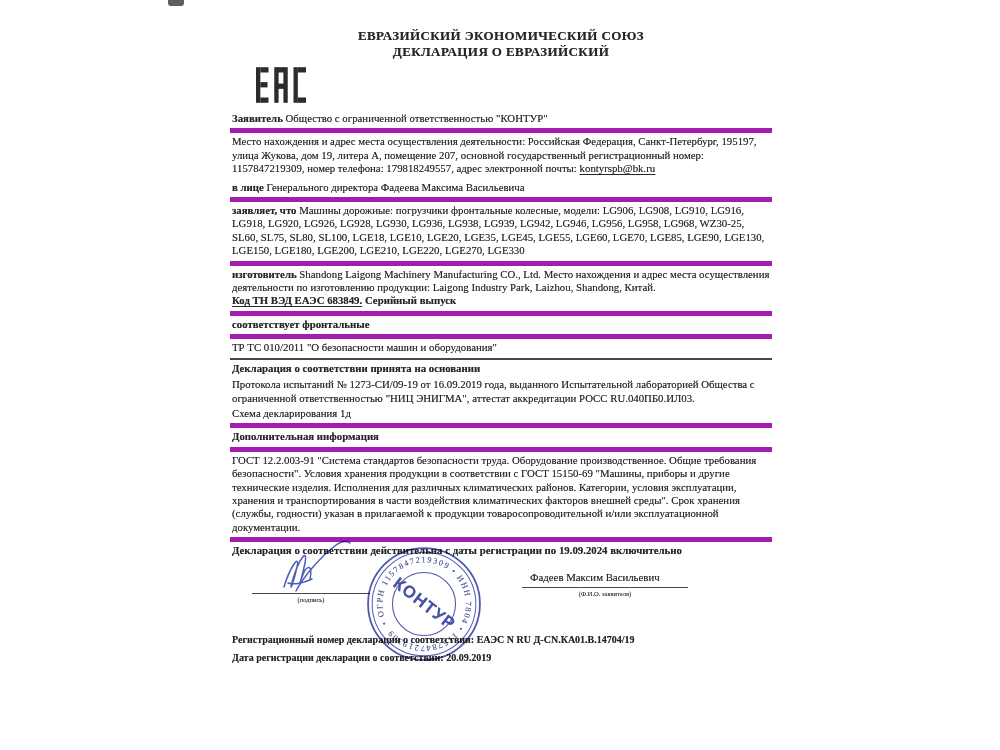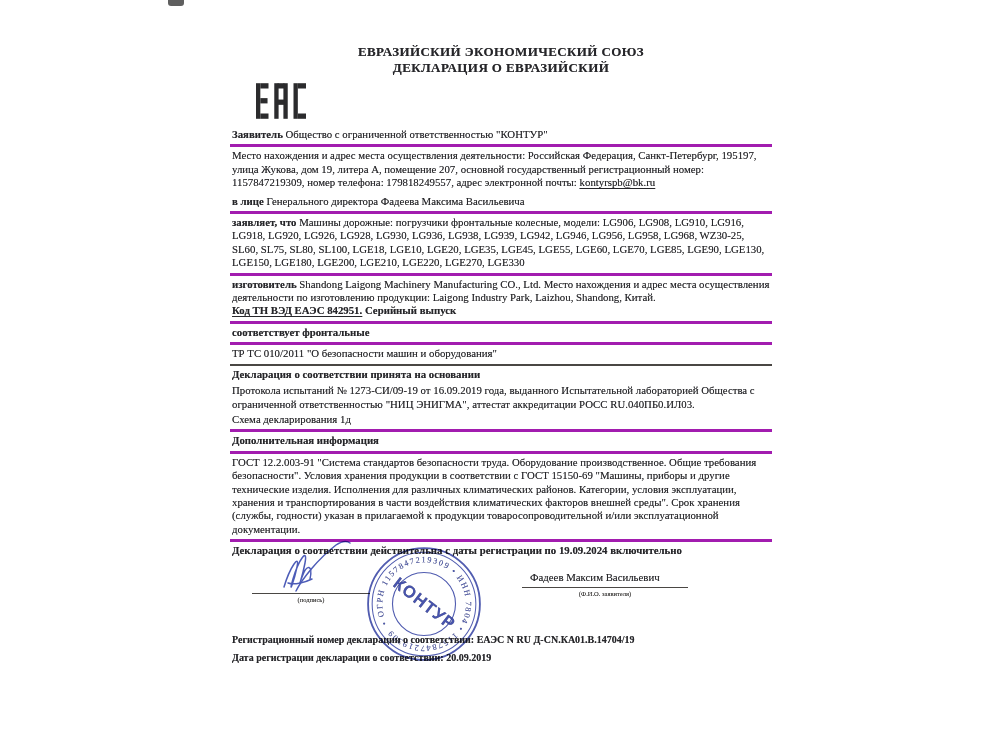--- a/index.html
+++ b/index.html
@@ -2,26 +2,26 @@
 <html><head>
 <meta charset="utf-8">
 <style>
   html,body{margin:0;padding:0;}
   body{
     width:1000px;height:750px;background:#ffffff;position:relative;
     font-family:"Liberation Serif","DejaVu Serif",serif;
     color:#26262a;overflow:hidden;
   }
   .scan-smudge{position:absolute;left:168px;top:0;width:16px;height:6px;background:#2a2a2a;opacity:.75;border-radius:0 0 3px 3px;}
-  .page{position:absolute;left:230px;top:44px;width:542px;text-shadow:0 0 .5px rgba(40,40,40,.55);}
+  .page{position:absolute;left:230px;top:28px;width:542px;text-shadow:0 0 .5px rgba(40,40,40,.55);}
   .hdr{font-size:13px;font-weight:bold;text-align:center;letter-spacing:.4px;line-height:16px;}
   .logo-wrap{height:42px;margin:6px 0 2px 0;position:relative;}
   .logo-wrap svg{position:absolute;left:26px;top:0;}
   .row{font-size:10.8px;line-height:13.4px;padding:2px 2px 3px 2px;}
-  .rule{border-bottom:3px solid #a21caf;}
+  .rule{border-bottom:5px solid #a21caf;}
   .thick{border-bottom:2px solid #4a4744;}
   .b{font-weight:bold;}
   .u{text-decoration:underline;text-underline-offset:2px;}
   .sig-area{position:relative;height:68px;}
   .sig-line{position:absolute;left:22px;top:32px;width:118px;border-bottom:1px solid #4a4744;}
   .sig-caption{position:absolute;font-size:6.5px;color:#3c3a38;text-align:center;}
   .cap-left{left:22px;top:35px;width:118px;}
   .fio{position:absolute;left:300px;top:10px;width:150px;font-size:10.8px;}
   .fio-line{position:absolute;left:292px;top:26px;width:166px;border-bottom:1px solid #4a4744;}
   .cap-right{left:292px;top:29px;width:166px;}
@@ -61,21 +61,21 @@
   <div class="row rule"><span class="b">Заявитель</span> <span>Общество с ограниченной ответственностью "КОНТУР"</span></div>
 
   <div class="row"><span>Место нахождения и адрес места осуществления деятельности: Российская Федерация, Санкт-Петербург, 195197, улица Жукова, дом 19, литера А, помещение 207, основной государственный регистрационный номер: 1157847219309, номер телефона: 179818249557, адрес электронной почты: </span><span class="u">kontyrspb@bk.ru</span></div>
 
   <div class="row rule"><span class="b">в лице</span> <span>Генерального директора Фадеева Максима Васильевича</span></div>
 
   <div class="row rule"><span class="b">заявляет, что</span> <span>Машины дорожные: погрузчики фронтальные колесные,  модели: LG906, LG908, LG910, LG916, LG918, LG920, LG926, LG928, LG930, LG936, LG938, LG939, LG942, LG946, LG956, LG958, LG968, WZ30-25, SL60, SL75, SL80, SL100, LGE18, LGE10, LGE20, LGE35, LGE45, LGE55, LGE60, LGE70, LGE85, LGE90, LGE130, LGE150, LGE180, LGE200, LGE210, LGE220, LGE270, LGE330</span></div>
 
   <div class="row rule">
     <div><span class="b">изготовитель</span> <span>Shandong Laigong Machinery Manufacturing CO., Ltd. Место нахождения и адрес места осуществления деятельности по изготовлению продукции: Laigong Industry Park, Laizhou, Shandong, Китай.</span></div>
-    <div><span class="b u">Код ТН ВЭД ЕАЭС 842951.</span><span class="b"> Серийный выпуск</span></div>
+    <div><span class="b u">Код ТН ВЭД ЕАЭС 683849.</span><span class="b"> Серийный выпуск</span></div>
   </div>
 
   <div class="row rule b">соответствует фронтальные</div>
 
   <div class="row thick">ТР ТС 010/2011 "О безопасности машин и оборудования"</div>
 
   <div class="row rule">
     <div class="b">Декларация о соответствии принята на основании</div>
     <div style="margin-top:3px;">Протокола испытаний № 1273-СИ/09-19 от 16.09.2019 года, выданного Испытательной лабораторией Общества с ограниченной ответственностью "НИЦ ЭНИГМА", аттестат аккредитации РОСС RU.040ПБ0.ИЛ03.</div>
     <div style="margin-top:2px;">Схема декларирования 1д</div>

